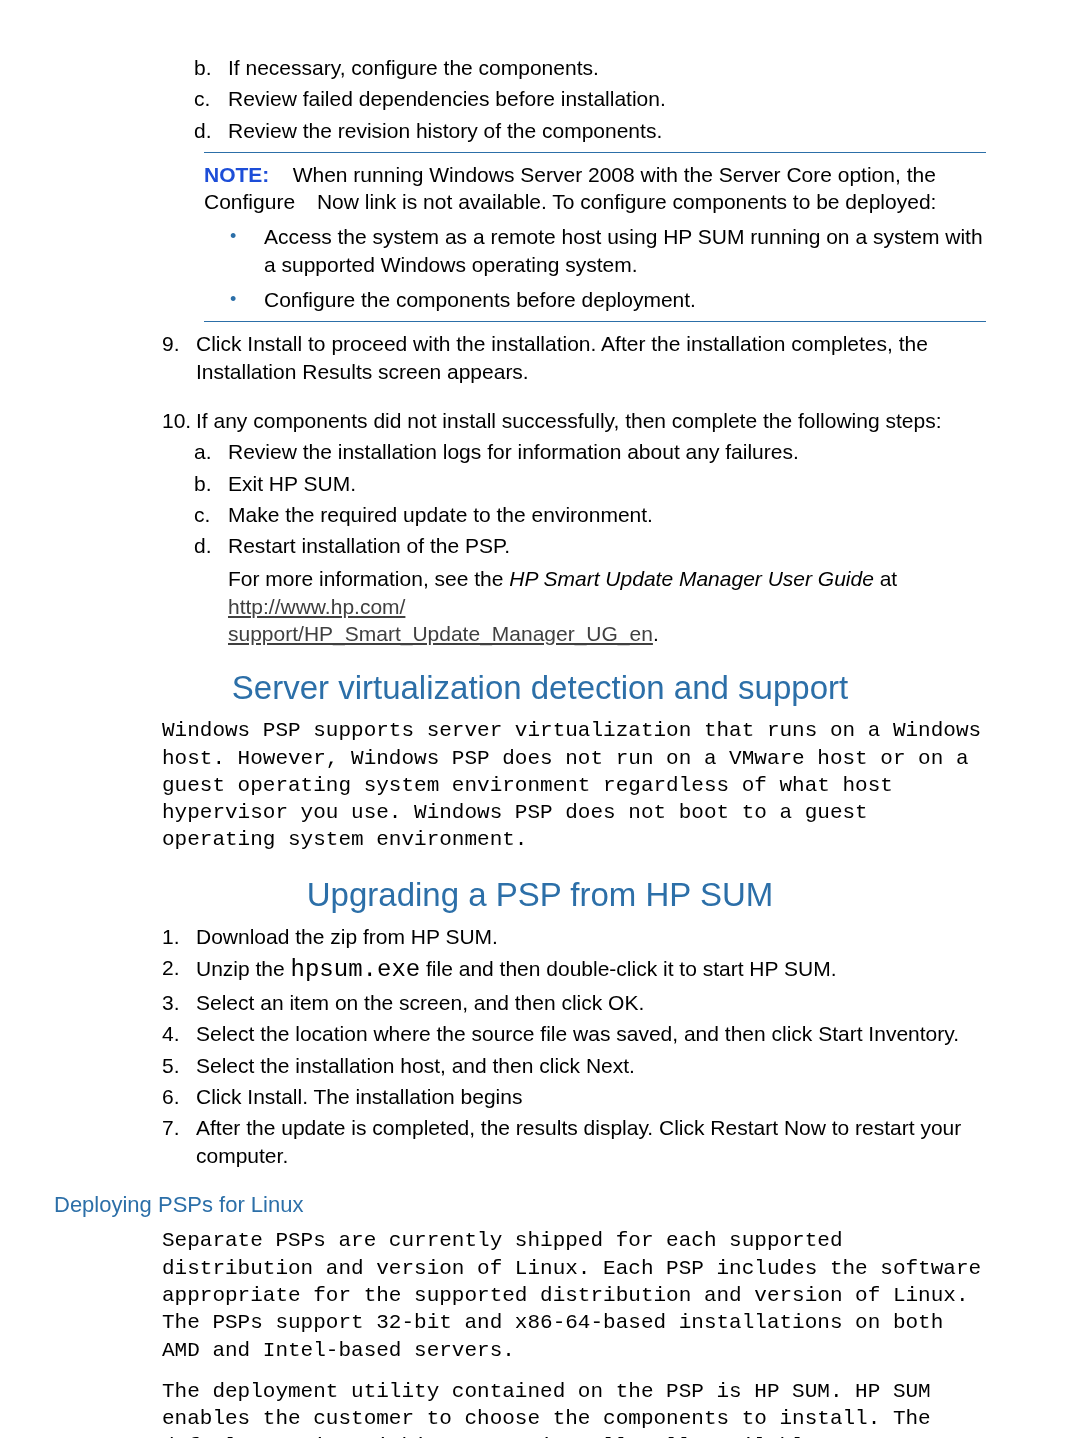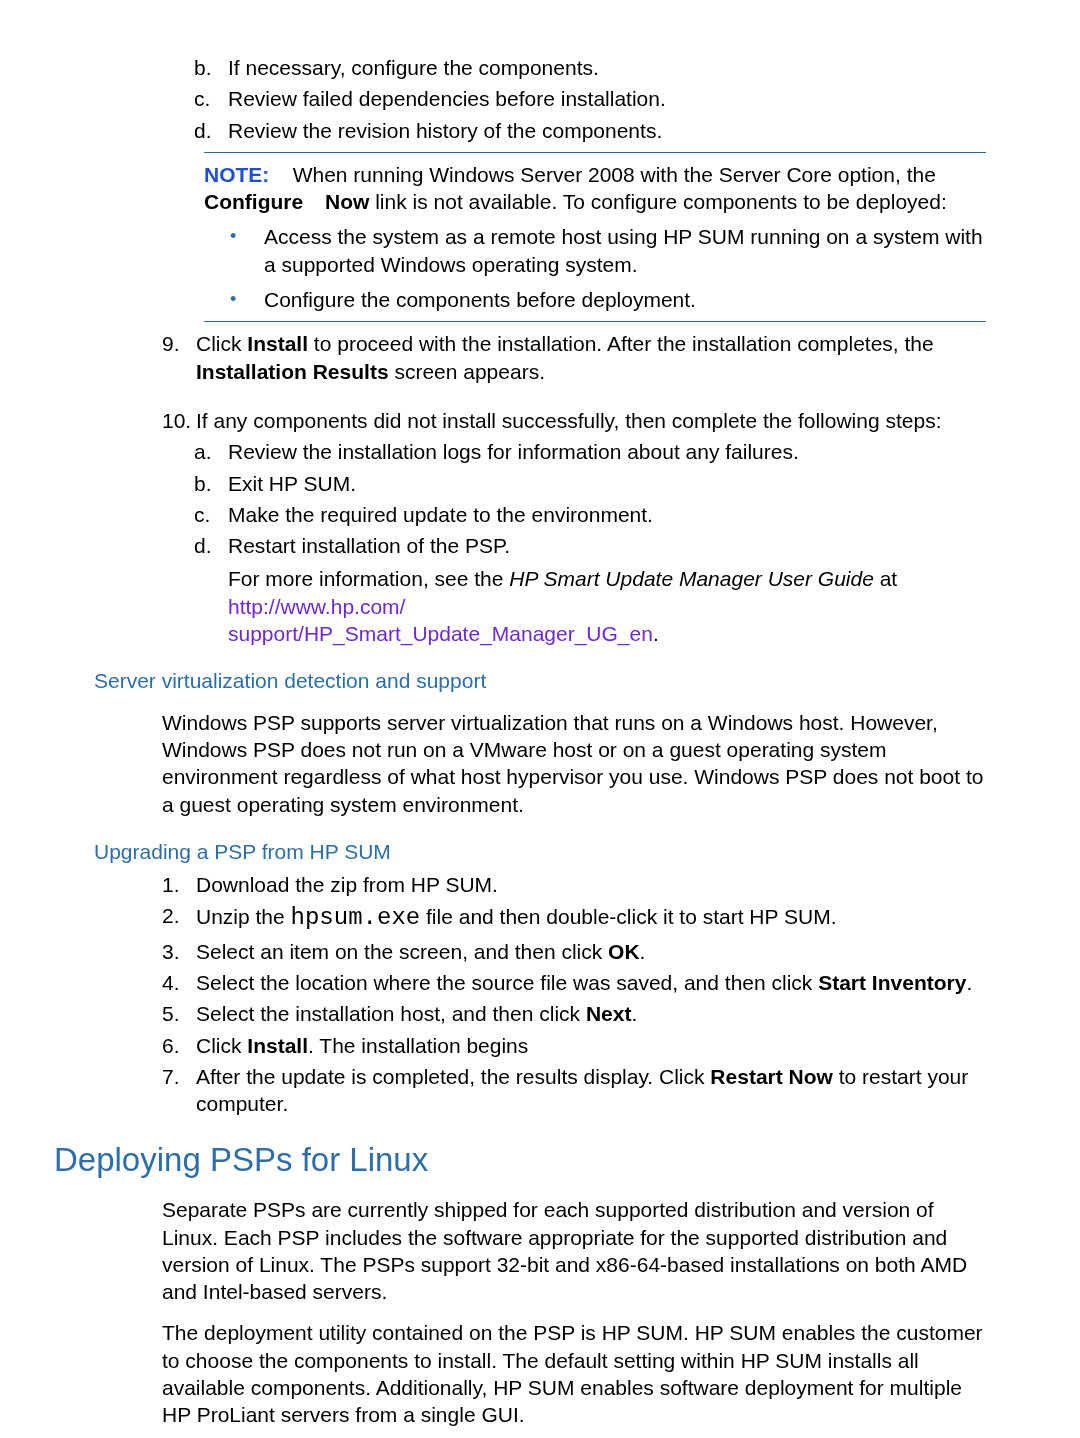--- a/index.html
+++ b/index.html
@@ -38,45 +38,47 @@
   .li.disc .mk { color: #2C6FA8; font-size: 18px; line-height: 1.5; }
 
   
   .rule {
     border: 0;
     border-top: 1.5px solid #2C6FA8;
     margin: 8px 0 8px 0;
   }
   .note-label { color: #1d4ed8; font-weight: bold; }
 
-  .b { font-weight: bold; }
+  .b { font-weight: normal; }
   .i { font-style: italic; }
-  a.link { color: #6d28d9; }
+  a.link { color: #404040; text-decoration: underline; }
 
   
   h2 {
     color: #2C6FA8;
     font-weight: normal;
-    font-size: 21px;
+    font-size: 33px;
     margin: 20px 0 6px 0;
     padding-left: 0;
+    text-align: center;
   }
   h1 {
     color: #2C6FA8;
     font-weight: normal;
-    font-size: 33px;
+    font-size: 22px;
     margin: 22px 0 8px 0;
     padding-left: 0;
   }
   h2.slight { margin-left: 0; }
   h1.flush { margin-left: -40px; }
 
   
   p.body {
-    margin: 14px 0 0 68px;
+    margin: 7px 0 0 68px;
+    font-family: Liberation Mono, monospace;
   }
 
   .code { font-family: "Courier New", Courier, monospace; font-size: 24px; }
 </style>
 </head>
 <body>
 
 <div class="lvl12">
   <div class="li alpha">
     <span class="mk">b.</span>

